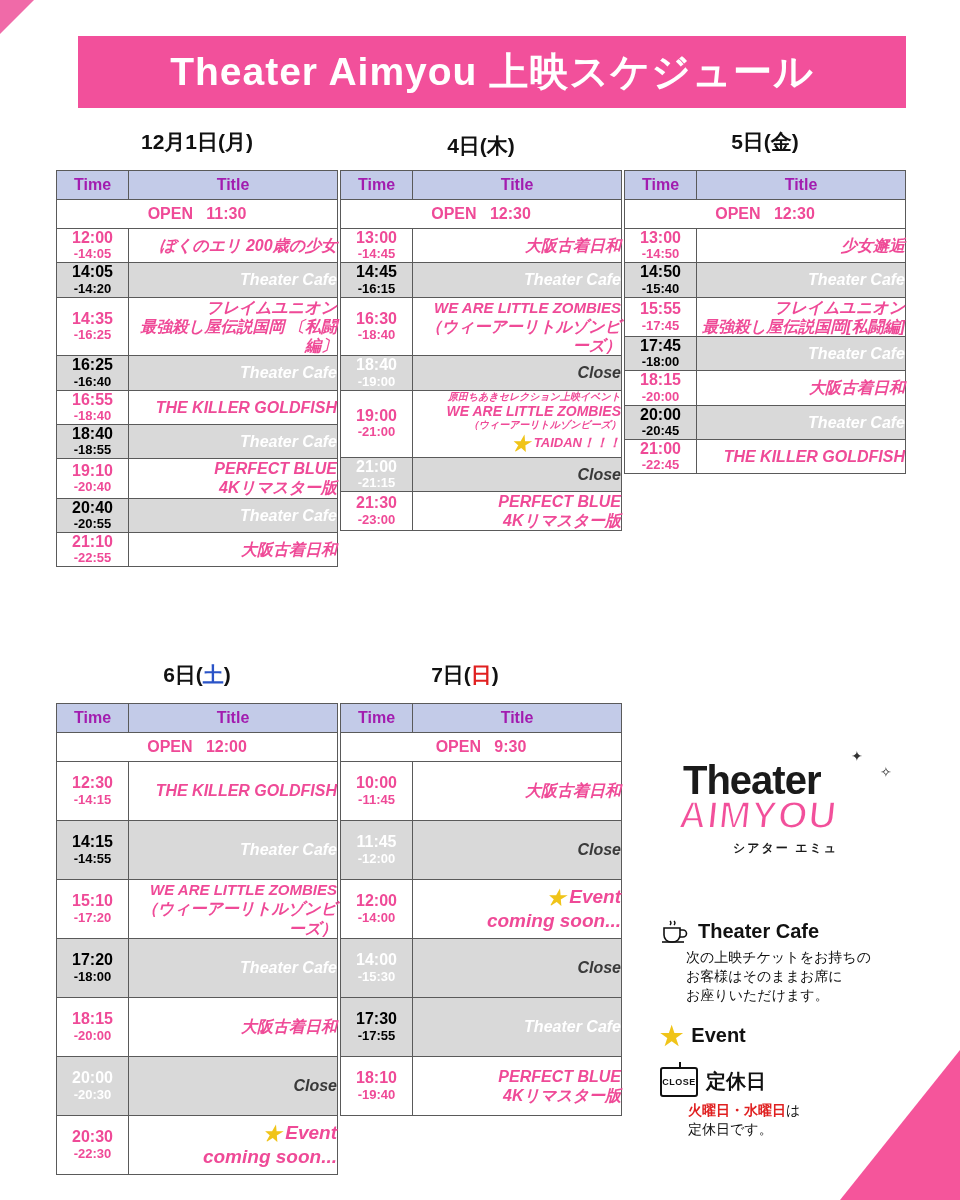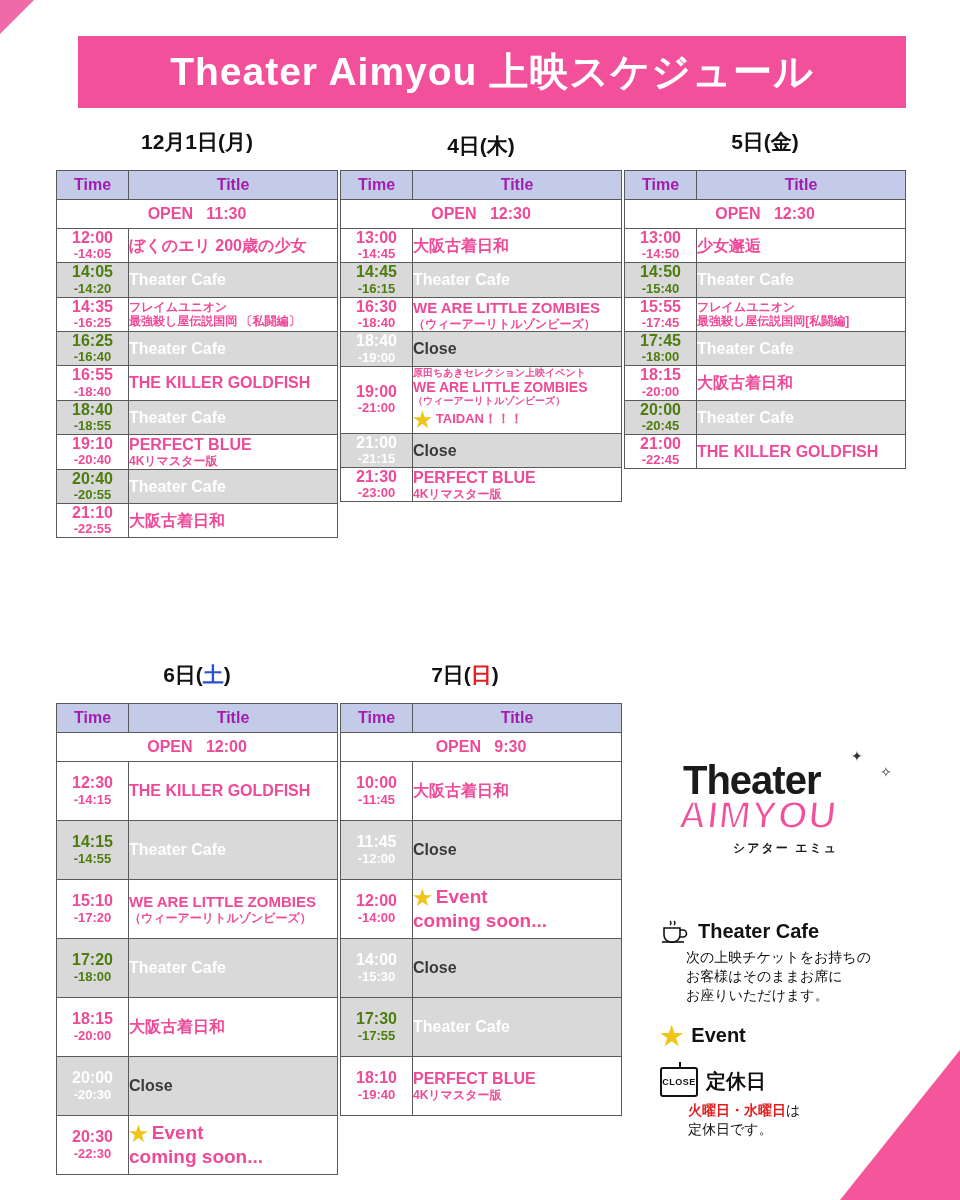--- a/index.html
+++ b/index.html
@@ -84,48 +84,49 @@
   .c-time {
     text-align: center;
     color: #ef4a97;
     font-weight: bold;
     line-height: 1.15;
     padding: 3px 0;
   }
   .c-time .t1 { font-size: 16px; display: block; }
   .c-time .t2 { font-size: 13px; display: block; }
   .c-title {
-    text-align: left;
+    text-align: right;
     color: #ef4a97;
     font-weight: bold;
     font-size: 16px;
     line-height: 1.2;
     padding: 4px 3px;
+    font-style: italic;
   }
   .c-title .sub {
     display: block;
-    font-size: 12px;
+    font-size: 16px;
     font-weight: bold;
   }
   .c-title .tiny {
     display: block;
     font-size: 10px;
     font-weight: bold;
   }
   .row-open td {
     text-align: center;
     color: #ef4a97;
     font-weight: bold;
     font-size: 16px;
     height: 28px;
   }
 
   
   tr.grey td { background: #d9d9d9; }
-  tr.grey .c-time { color: #4d7c0f; }
+  tr.grey .c-time { color: #000000; }
   tr.grey .c-title { color: #ffffff; }
   tr.grey.close .c-title { color: #3a3a3a; }
   tr.grey.close .c-time { color: #ffffff; }
 
   .star {
     color: #f0c419;
     font-size: 21px;
     vertical-align: middle;
     margin-right: 4px;
   }

